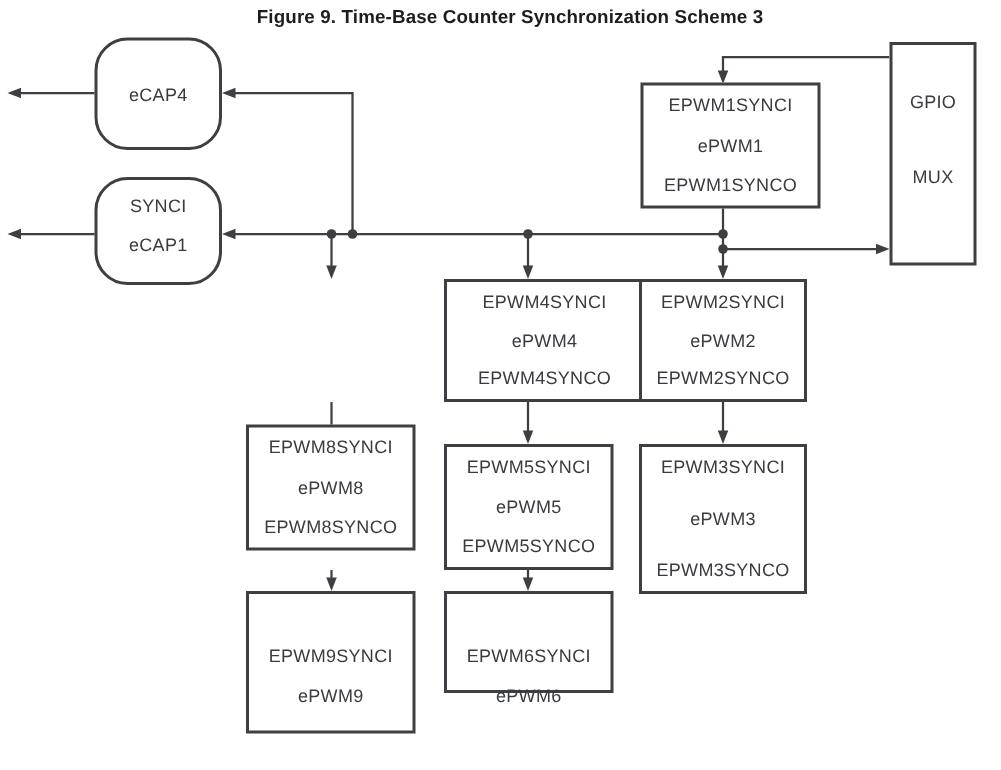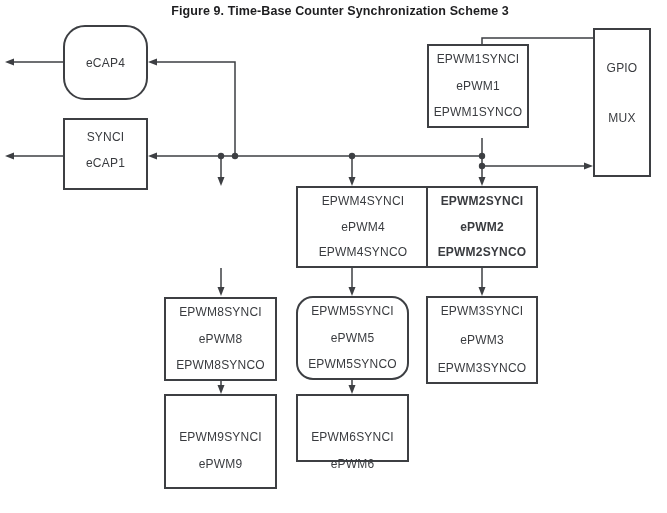--- a/index.html
+++ b/index.html
@@ -138,62 +138,62 @@
     <g>
       <line x1="482" y1="268" x2="482" y2="289"></line>
       <polygon points="482,296 478.5,287 485.5,287"></polygon>
     </g>
   </svg>
 
   <div class="box v-center" style="left:63px;top:25px;width:85px;height:75px;border-radius:22px;">
     <span>eCAP4</span>
   </div>
 
-  <div class="box ecap1-box" style="left:63px;top:118px;width:85px;height:72px;">
+  <div class="box ecap1-box" style="left:63px;top:118px;width:85px;height:72px;border-radius:22px;">
     <span>SYNCI</span>
     <span>eCAP1</span>
   </div>
 
-  <div class="box v3" style="left:427px;top:44px;width:102px;height:84px;align-items:center;">
+  <div class="box v3" style="left:427px;top:55px;width:120px;height:84px;align-items:center;">
     <span>EPWM1SYNCI</span>
     <span>ePWM1</span>
     <span>EPWM1SYNCO</span>
   </div>
 
   <div class="box gpio-box" style="left:593px;top:28px;width:58px;height:149px;gap:33px;">
     <span>GPIO</span>
     <span>MUX</span>
   </div>
 
 
   <div class="box v3" style="left:296px;top:186px;width:134px;height:82px;">
     <span>EPWM4SYNCI</span>
     <span>ePWM4</span>
     <span>EPWM4SYNCO</span>
   </div>
 
-  <div class="box v3" style="left:426px;top:186px;width:112px;height:82px;font-weight:bold;">
+  <div class="box v3" style="left:426px;top:186px;width:112px;height:82px;">
     <span>EPWM2SYNCI</span>
     <span>ePWM2</span>
     <span>EPWM2SYNCO</span>
   </div>
 
-  <div class="box v3" style="left:164px;top:297px;width:113px;height:84px;">
+  <div class="box v3" style="left:164px;top:283px;width:113px;height:84px;">
     <span>EPWM8SYNCI</span>
     <span>ePWM8</span>
     <span>EPWM8SYNCO</span>
   </div>
 
-  <div class="box v3" style="left:296px;top:296px;width:113px;height:84px;border-radius:17px;">
+  <div class="box v3" style="left:296px;top:296px;width:113px;height:84px;">
     <span>EPWM5SYNCI</span>
     <span>ePWM5</span>
     <span>EPWM5SYNCO</span>
   </div>
 
-  <div class="box v3" style="left:426px;top:296px;width:112px;height:88px;">
+  <div class="box v3" style="left:426px;top:296px;width:112px;height:100px;">
     <span>EPWM3SYNCI</span>
     <span>ePWM3</span>
     <span>EPWM3SYNCO</span>
   </div>
 
   <div class="box two-top" style="left:164px;top:394px;width:113px;height:95px;">
     <span>EPWM9SYNCI</span>
     <span>ePWM9</span>
   </div>
 

